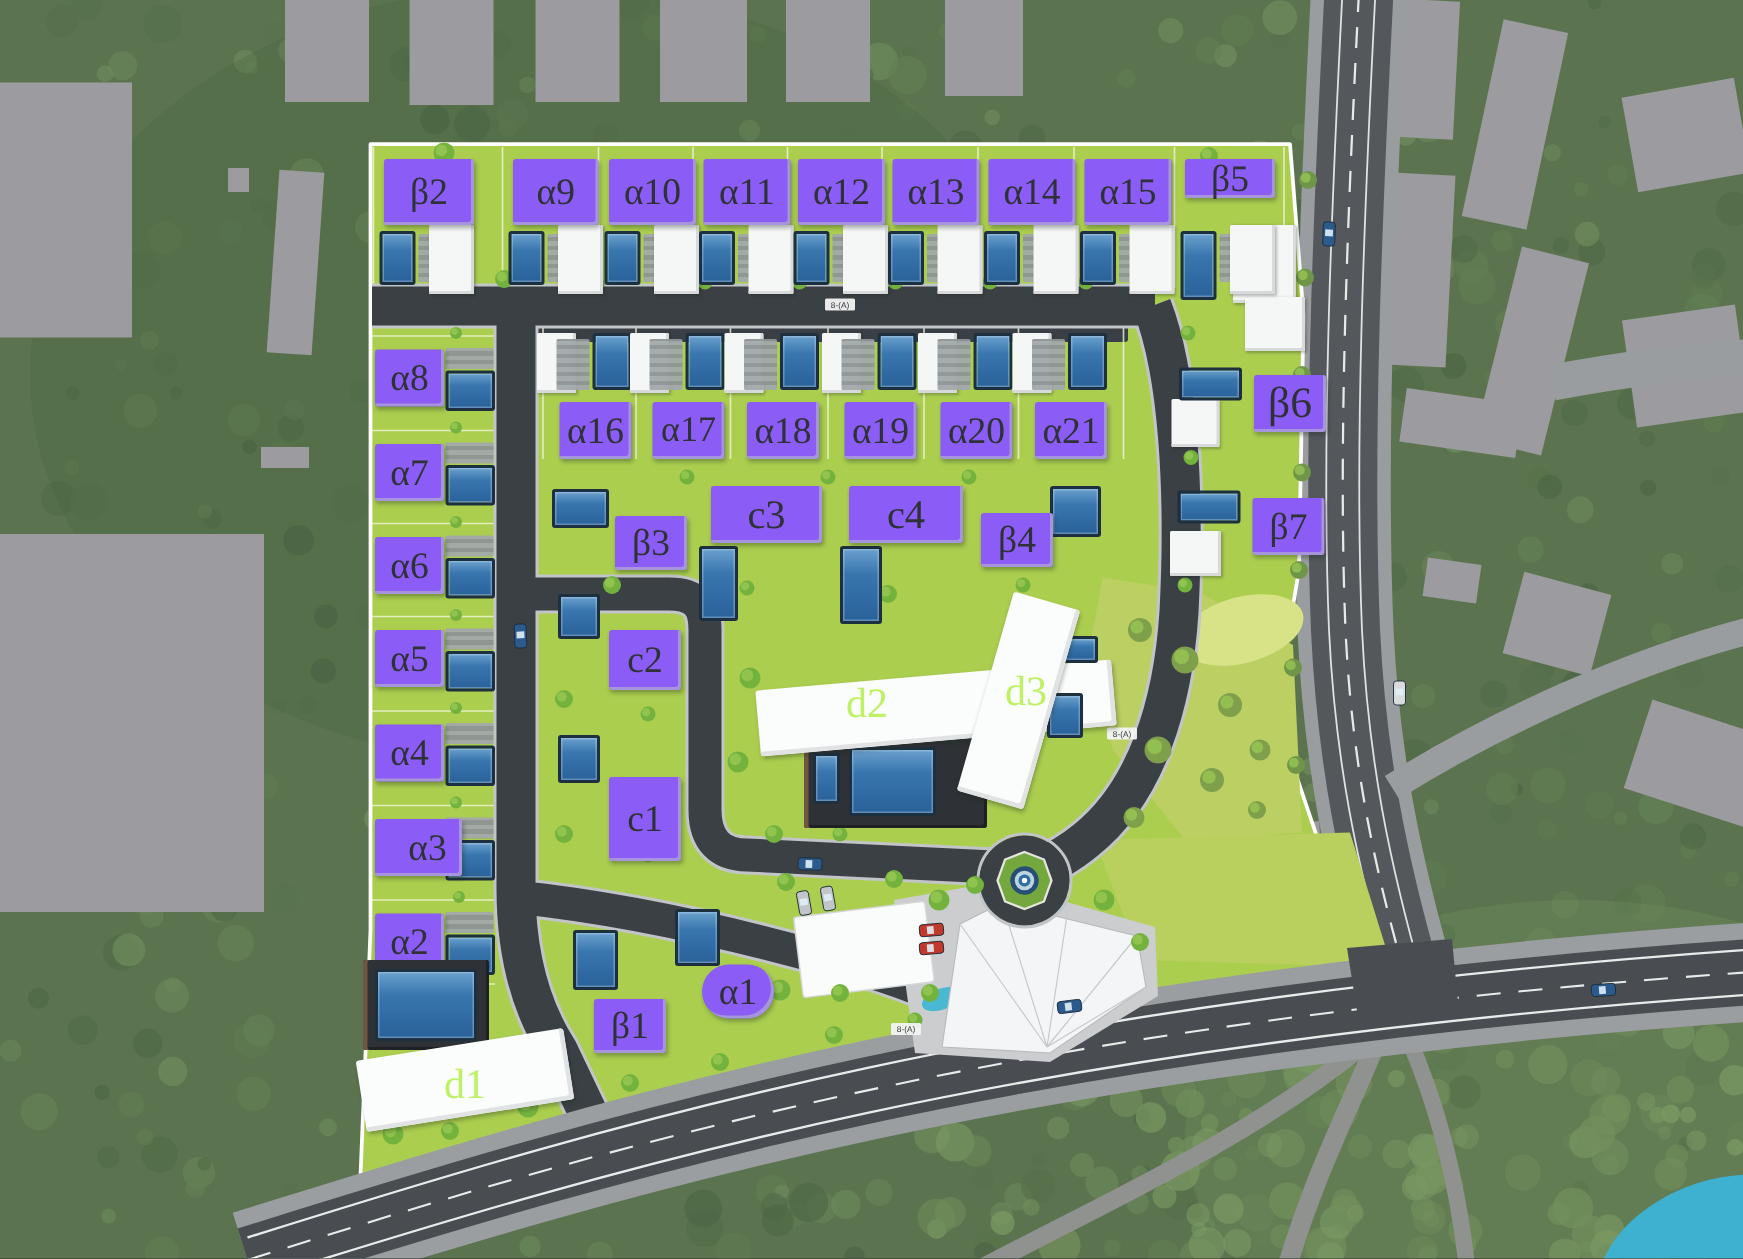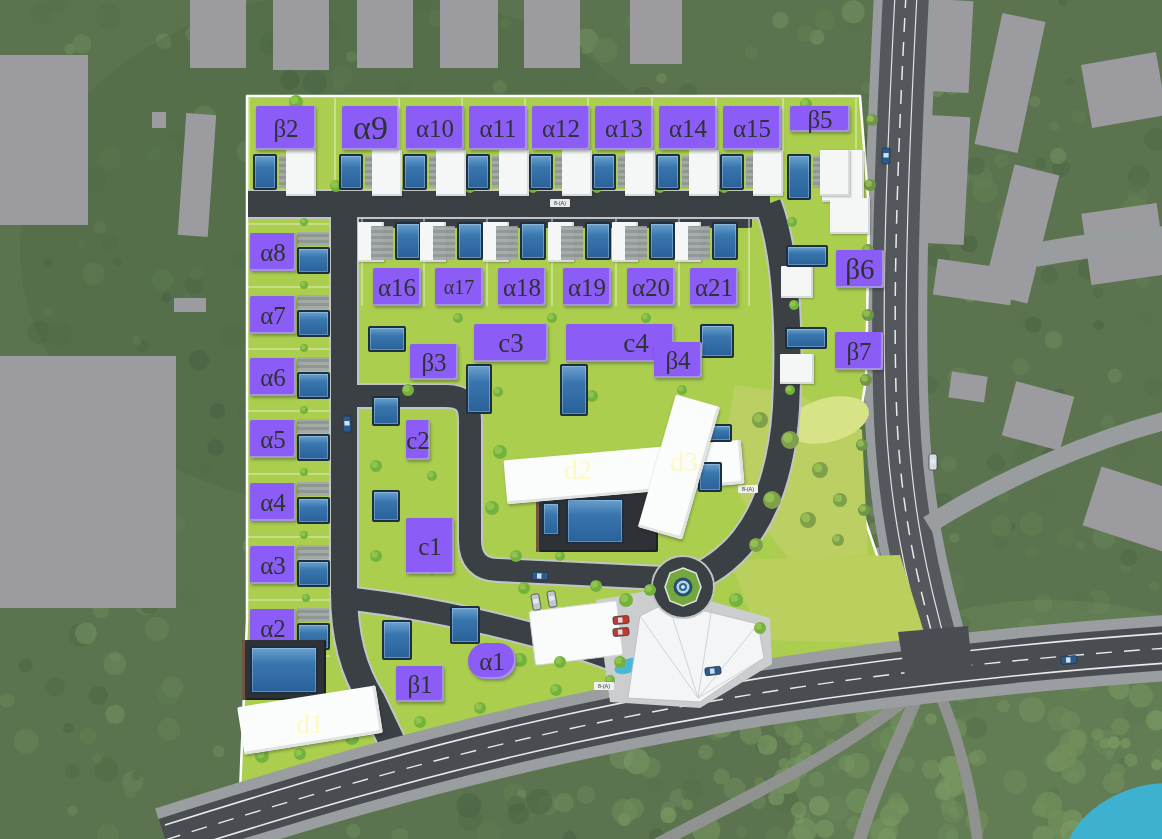--- a/index.html
+++ b/index.html
@@ -5,21 +5,21 @@
   html,body{margin:0;padding:0;background:#333;}
   #canvas{position:relative;width:1162px;height:839px;overflow:hidden;
           font-family:"Liberation Serif", serif;background:#5b744f;}
   #canvas svg{position:absolute;left:0;top:0;}
   #units-layer{position:absolute;left:0;top:0;width:1162px;height:839px;pointer-events:none;}
   .ulabel{position:absolute;display:flex;align-items:center;justify-content:center;
           background:#8b5cf6;color:#2e3236;border-radius:2px;
           box-shadow:1px 2px 3px rgba(30,40,30,.35), inset -2px -2px 0 rgba(190,195,200,.55);
           pointer-events:auto;cursor:pointer;line-height:1;}
   .biglabel{position:absolute;display:flex;align-items:center;justify-content:center;
-          color:#fef9c3;pointer-events:auto;cursor:pointer;line-height:1;}
+          color:#bef264;pointer-events:auto;cursor:pointer;line-height:1;}
   .pool{position:absolute;background:linear-gradient(180deg,#6aa0cd 0%,#3976ae 35%,#2a6199 100%);
         border:2px solid #1d3040;border-radius:2px;box-sizing:border-box;
         box-shadow:inset 0 0 0 1px rgba(200,225,245,.35);}
   .deck{position:absolute;background:#2e3135;border-radius:2px;
         box-shadow:inset 3px 0 0 #6e5640, inset -2px -2px 0 #1f2124;}
   .paver{position:absolute;background:repeating-linear-gradient(0deg,#a3a8aa 0 3px,#8e9496 3px 6px);
         opacity:.95;border-radius:1px;}
   .annex{position:absolute;background:#f5f6f6;border-radius:1px;
         box-shadow:inset -2px -2px 0 #d7d9da, 1px 1px 2px rgba(30,40,30,.3);}
   .bld{position:absolute;background:#fbfcfc;border-radius:2px;
@@ -1070,21 +1070,21 @@
       <div class="annex" style="left: 830px; top: 198px; width: 40px; height: 36px;"></div>
       <div class="annex" style="left: 781px; top: 266px; width: 32px; height: 32px;"></div>
       <div class="annex" style="left: 780px; top: 354px; width: 34px; height: 30px;"></div>
       <div class="pool" style="left: 253px; top: 154px; width: 24px; height: 36px;"></div>
       <div class="paver" style="left: 279px; top: 156px; width: 24px; height: 32px;"></div>
       <div class="annex" style="left: 286px; top: 150px; width: 30px; height: 46px;"></div>
       <div class="ulabel" style="left: 256px; top: 106px; width: 60px; height: 44px; font-size: 25px;">β2</div>
       <div class="pool" style="left: 339px; top: 154px; width: 24px; height: 36px;"></div>
       <div class="paver" style="left: 365px; top: 156px; width: 24px; height: 32px;"></div>
       <div class="annex" style="left: 372px; top: 150px; width: 30px; height: 46px;"></div>
-      <div class="ulabel" style="left: 342px; top: 106px; width: 57px; height: 44px; font-size: 34px;">α9</div>
+      <div class="ulabel" style="left: 342px; top: 106px; width: 57px; height: 44px; font-size: 25px;">α9</div>
       <div class="pool" style="left: 403px; top: 154px; width: 24px; height: 36px;"></div>
       <div class="paver" style="left: 429px; top: 156px; width: 24px; height: 32px;"></div>
       <div class="annex" style="left: 436px; top: 150px; width: 30px; height: 46px;"></div>
       <div class="ulabel" style="left: 406px; top: 106px; width: 58px; height: 44px; font-size: 25px;">α10</div>
       <div class="pool" style="left: 466px; top: 154px; width: 24px; height: 36px;"></div>
       <div class="paver" style="left: 492px; top: 156px; width: 24px; height: 32px;"></div>
       <div class="annex" style="left: 499px; top: 150px; width: 30px; height: 46px;"></div>
       <div class="ulabel" style="left: 469px; top: 106px; width: 58px; height: 44px; font-size: 25px;">α11</div>
       <div class="pool" style="left: 529px; top: 154px; width: 24px; height: 36px;"></div>
       <div class="paver" style="left: 555px; top: 156px; width: 24px; height: 32px;"></div>
@@ -1106,21 +1106,21 @@
       <div class="paver" style="left: 813px; top: 156px; width: 24px; height: 32px;"></div>
       <div class="annex" style="left: 820px; top: 150px; width: 30px; height: 46px;"></div>
       <div class="ulabel" style="left: 790px; top: 106px; width: 60px; height: 26px; font-size: 25px;">β5</div>
       <div class="annex" style="left: 358px; top: 222px; width: 26px; height: 40px;"></div>
       <div class="paver" style="left: 371px; top: 226px; width: 22px; height: 34px;"></div>
       <div class="pool" style="left: 395px; top: 222px; width: 26px; height: 38px;"></div>
       <div class="ulabel" style="left: 373px; top: 268px; width: 48px; height: 38px; font-size: 25px;">α16</div>
       <div class="annex" style="left: 420px; top: 222px; width: 26px; height: 40px;"></div>
       <div class="paver" style="left: 433px; top: 226px; width: 22px; height: 34px;"></div>
       <div class="pool" style="left: 457px; top: 222px; width: 26px; height: 38px;"></div>
-      <div class="ulabel" style="left: 435px; top: 268px; width: 48px; height: 38px; font-size: 20px;">α17</div>
+      <div class="ulabel" style="left: 435px; top: 268px; width: 48px; height: 38px; font-size: 24px;">α17</div>
       <div class="annex" style="left: 483px; top: 222px; width: 26px; height: 40px;"></div>
       <div class="paver" style="left: 496px; top: 226px; width: 22px; height: 34px;"></div>
       <div class="pool" style="left: 520px; top: 222px; width: 26px; height: 38px;"></div>
       <div class="ulabel" style="left: 498px; top: 268px; width: 48px; height: 38px; font-size: 25px;">α18</div>
       <div class="annex" style="left: 548px; top: 222px; width: 26px; height: 40px;"></div>
       <div class="paver" style="left: 561px; top: 226px; width: 22px; height: 34px;"></div>
       <div class="pool" style="left: 585px; top: 222px; width: 26px; height: 38px;"></div>
       <div class="ulabel" style="left: 563px; top: 268px; width: 48px; height: 38px; font-size: 25px;">α19</div>
       <div class="annex" style="left: 612px; top: 222px; width: 26px; height: 40px;"></div>
       <div class="paver" style="left: 625px; top: 226px; width: 22px; height: 34px;"></div>
@@ -1140,38 +1140,38 @@
       <div class="pool" style="left: 297px; top: 372px; width: 33px; height: 27px;"></div>
       <div class="ulabel" style="left: 250px; top: 358px; width: 46px; height: 38px; font-size: 25px;">α6</div>
       <div class="paver" style="left: 297px; top: 419px; width: 32px; height: 14px;"></div>
       <div class="pool" style="left: 297px; top: 434px; width: 33px; height: 27px;"></div>
       <div class="ulabel" style="left: 250px; top: 420px; width: 46px; height: 38px; font-size: 25px;">α5</div>
       <div class="paver" style="left: 297px; top: 482px; width: 32px; height: 14px;"></div>
       <div class="pool" style="left: 297px; top: 497px; width: 33px; height: 27px;"></div>
       <div class="ulabel" style="left: 250px; top: 483px; width: 46px; height: 38px; font-size: 25px;">α4</div>
       <div class="paver" style="left: 297px; top: 545px; width: 32px; height: 14px;"></div>
       <div class="pool" style="left: 297px; top: 560px; width: 33px; height: 27px;"></div>
-      <div class="ulabel" style="left: 250px; top: 546px; width: 46px; height: 38px; font-size: 25px;">α3</div>
+      <div class="ulabel" style="left: 250px; top: 546px; width: 46px; height: 38px; font-size: 25px; padding-left: 12px;">α3</div>
       <div class="paver" style="left: 297px; top: 608px; width: 32px; height: 14px;"></div>
       <div class="pool" style="left: 297px; top: 623px; width: 33px; height: 27px;"></div>
       <div class="ulabel" style="left: 250px; top: 609px; width: 46px; height: 38px; font-size: 25px;">α2</div>
       <div class="pool" style="left: 786px; top: 245px; width: 42px; height: 22px;"></div>
       <div class="ulabel" style="left: 836px; top: 250px; width: 48px; height: 38px; font-size: 29px;">β6</div>
       <div class="pool" style="left: 785px; top: 327px; width: 42px; height: 22px;"></div>
       <div class="ulabel" style="left: 835px; top: 332px; width: 48px; height: 38px; font-size: 25px;">β7</div>
       <div class="pool" style="left: 368px; top: 326px; width: 38px; height: 26px;"></div>
       <div class="ulabel" style="left: 410px; top: 344px; width: 48px; height: 36px; font-size: 25px;">β3</div>
       <div class="pool" style="left: 466px; top: 364px; width: 26px; height: 50px;"></div>
       <div class="ulabel" style="left: 474px; top: 324px; width: 74px; height: 38px; font-size: 27px;">c3</div>
       <div class="pool" style="left: 560px; top: 364px; width: 28px; height: 52px;"></div>
-      <div class="ulabel" style="left: 566px; top: 324px; width: 76px; height: 38px; font-size: 27px; padding-left: 32px;">c4</div>
+      <div class="ulabel" style="left: 566px; top: 324px; width: 76px; height: 38px; font-size: 27px;">c4</div>
       <div class="pool" style="left: 700px; top: 324px; width: 34px; height: 34px;"></div>
       <div class="ulabel" style="left: 654px; top: 342px; width: 48px; height: 36px; font-size: 25px;">β4</div>
       <div class="pool" style="left: 372px; top: 396px; width: 28px; height: 30px;"></div>
-      <div class="ulabel" style="left: 406px; top: 420px; width: 24px; height: 40px; font-size: 25px;">c2</div>
+      <div class="ulabel" style="left: 406px; top: 420px; width: 48px; height: 40px; font-size: 25px;">c2</div>
       <div class="pool" style="left: 372px; top: 490px; width: 28px; height: 32px;"></div>
       <div class="ulabel" style="left: 406px; top: 518px; width: 48px; height: 56px; font-size: 25px;">c1</div>
       <div class="pool" style="left: 382px; top: 620px; width: 30px; height: 40px;"></div>
       <div class="ulabel" style="left: 396px; top: 666px; width: 48px; height: 36px; font-size: 25px;">β1</div>
       <div class="pool" style="left: 450px; top: 606px; width: 30px; height: 38px;"></div>
       <div class="ulabel" style="left: 468px; top: 643px; width: 48px; height: 36px; font-size: 25px; border-radius: 18px;">α1</div>
       <div class="deck" style="left: 536px; top: 490px; width: 122px; height: 62px;"></div>
       <div class="pool" style="left: 566px; top: 498px; width: 58px; height: 46px;"></div>
       <div class="pool" style="left: 542px; top: 502px; width: 18px; height: 34px;"></div>
       <div class="bld" style="left: 505px; top: 450px; width: 238px; height: 44px; transform: rotate(-5deg);"></div>

